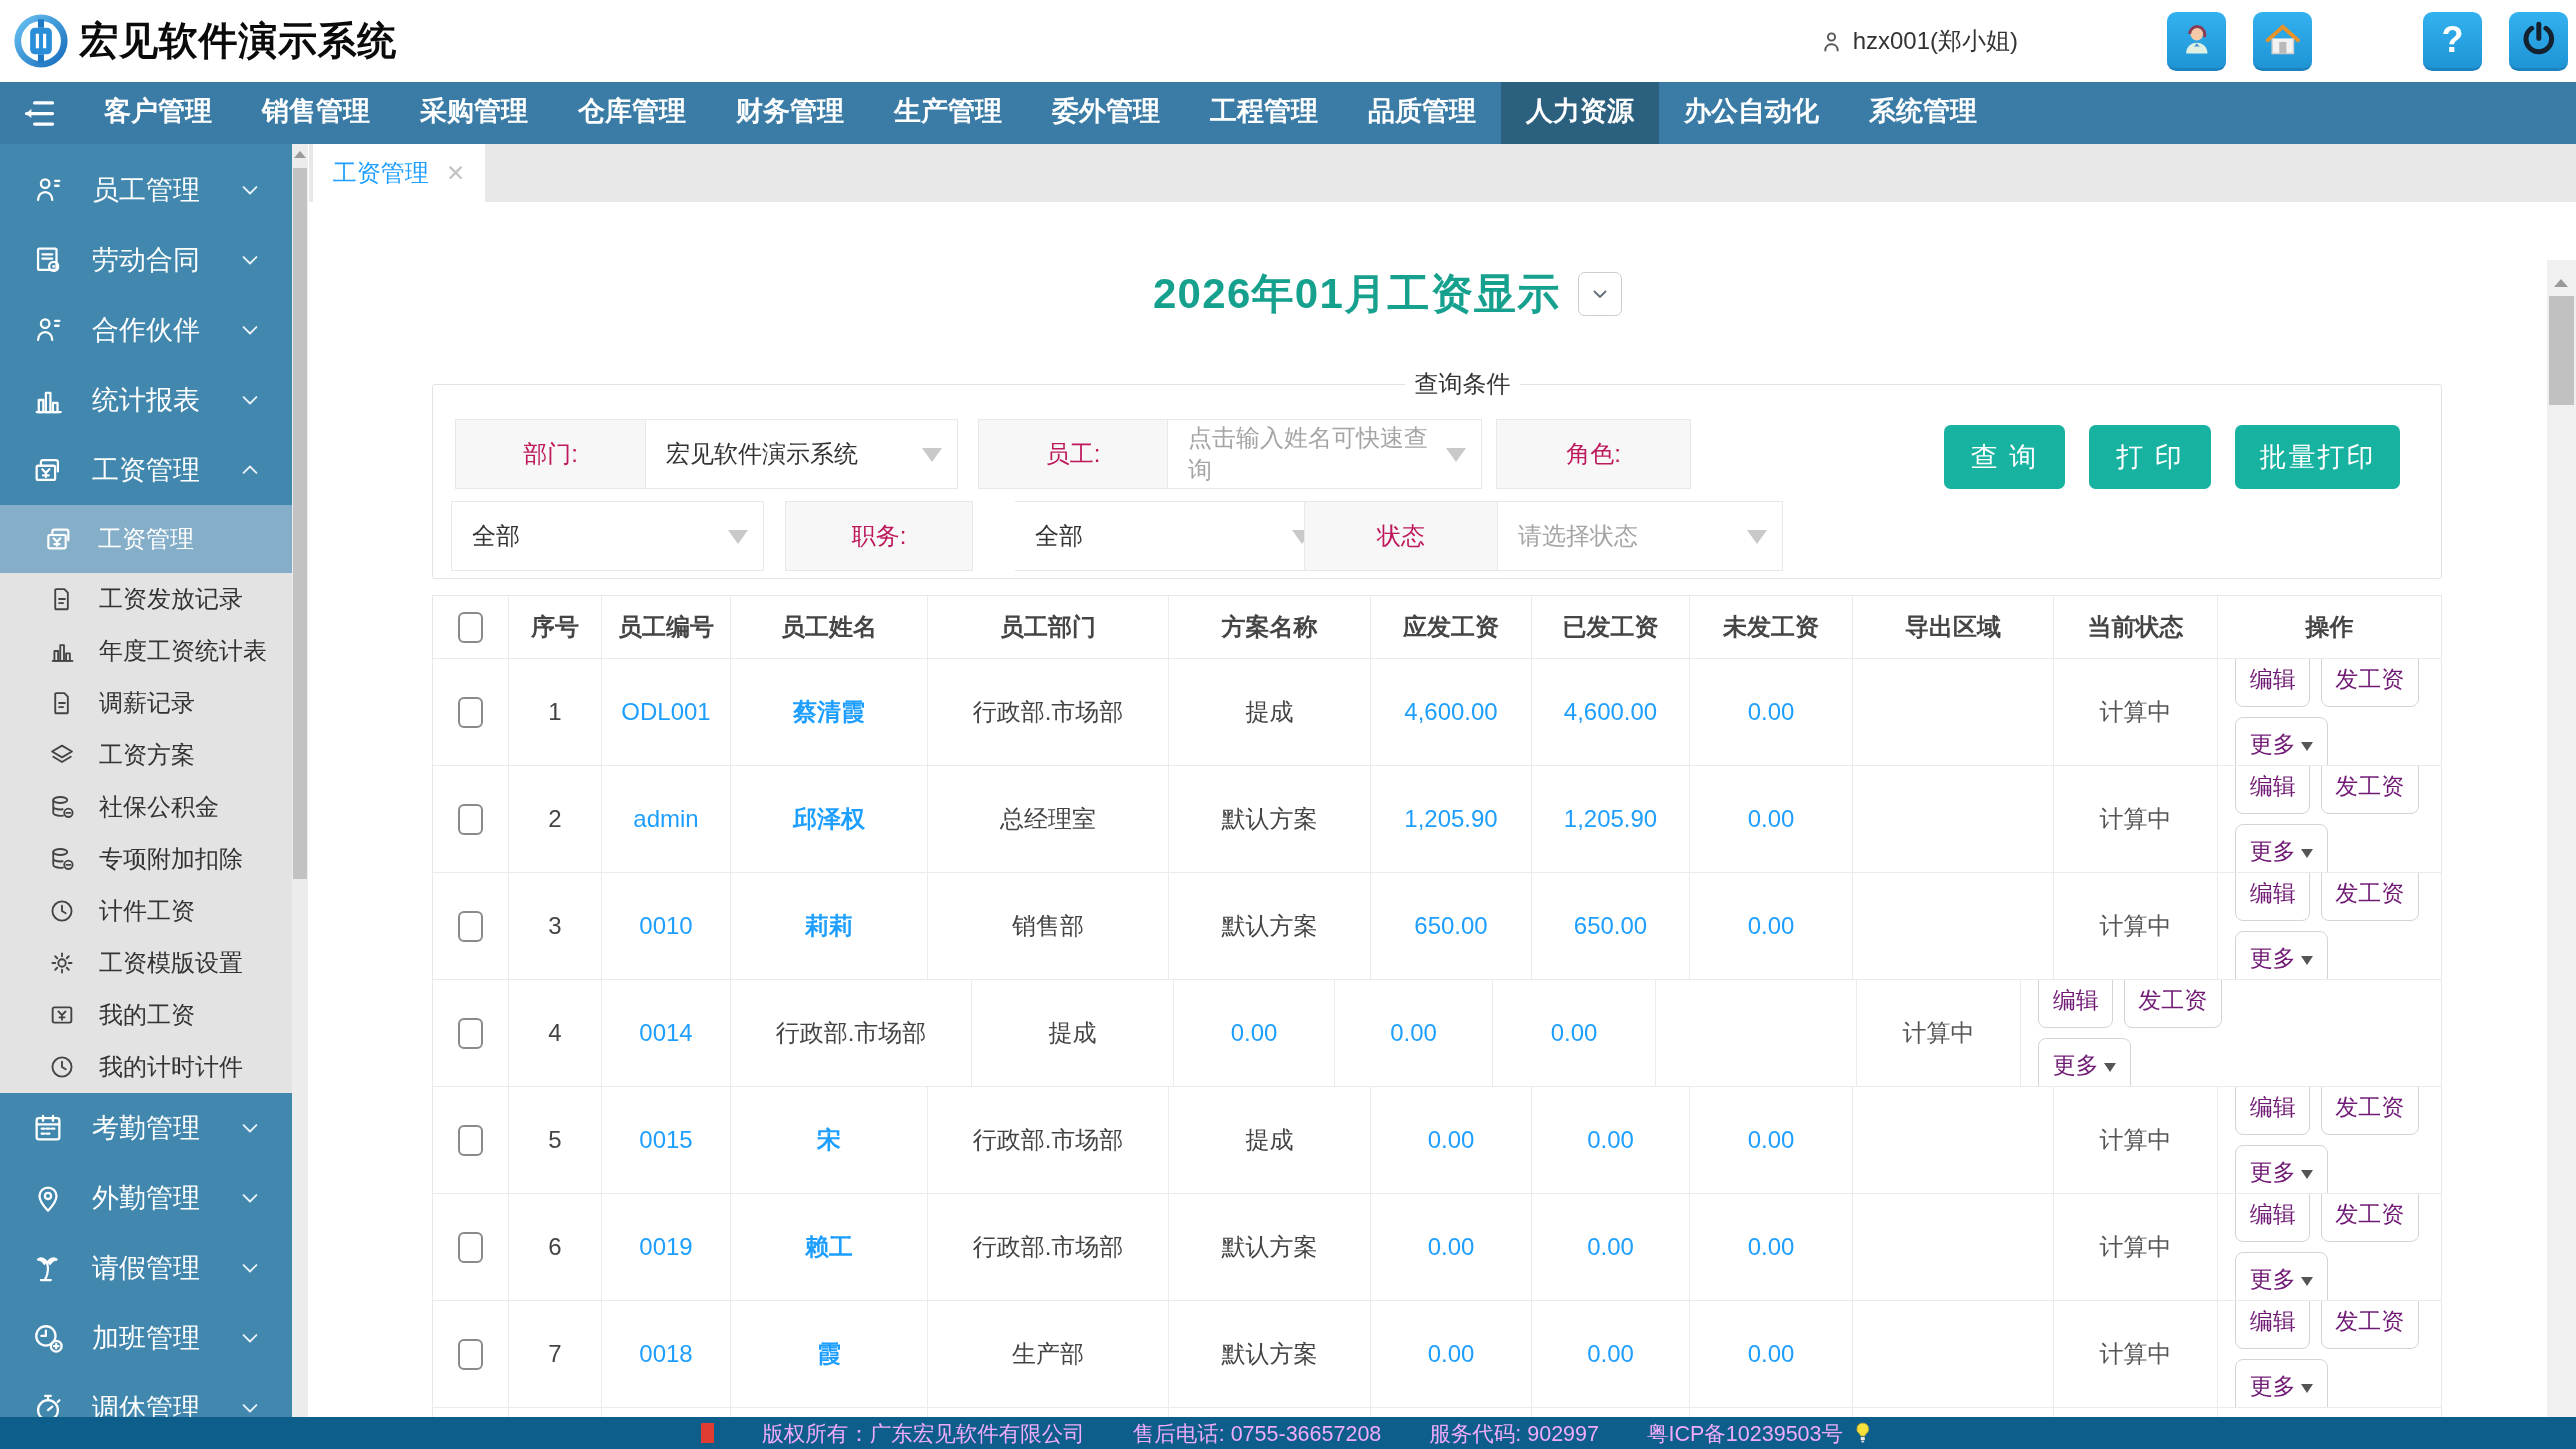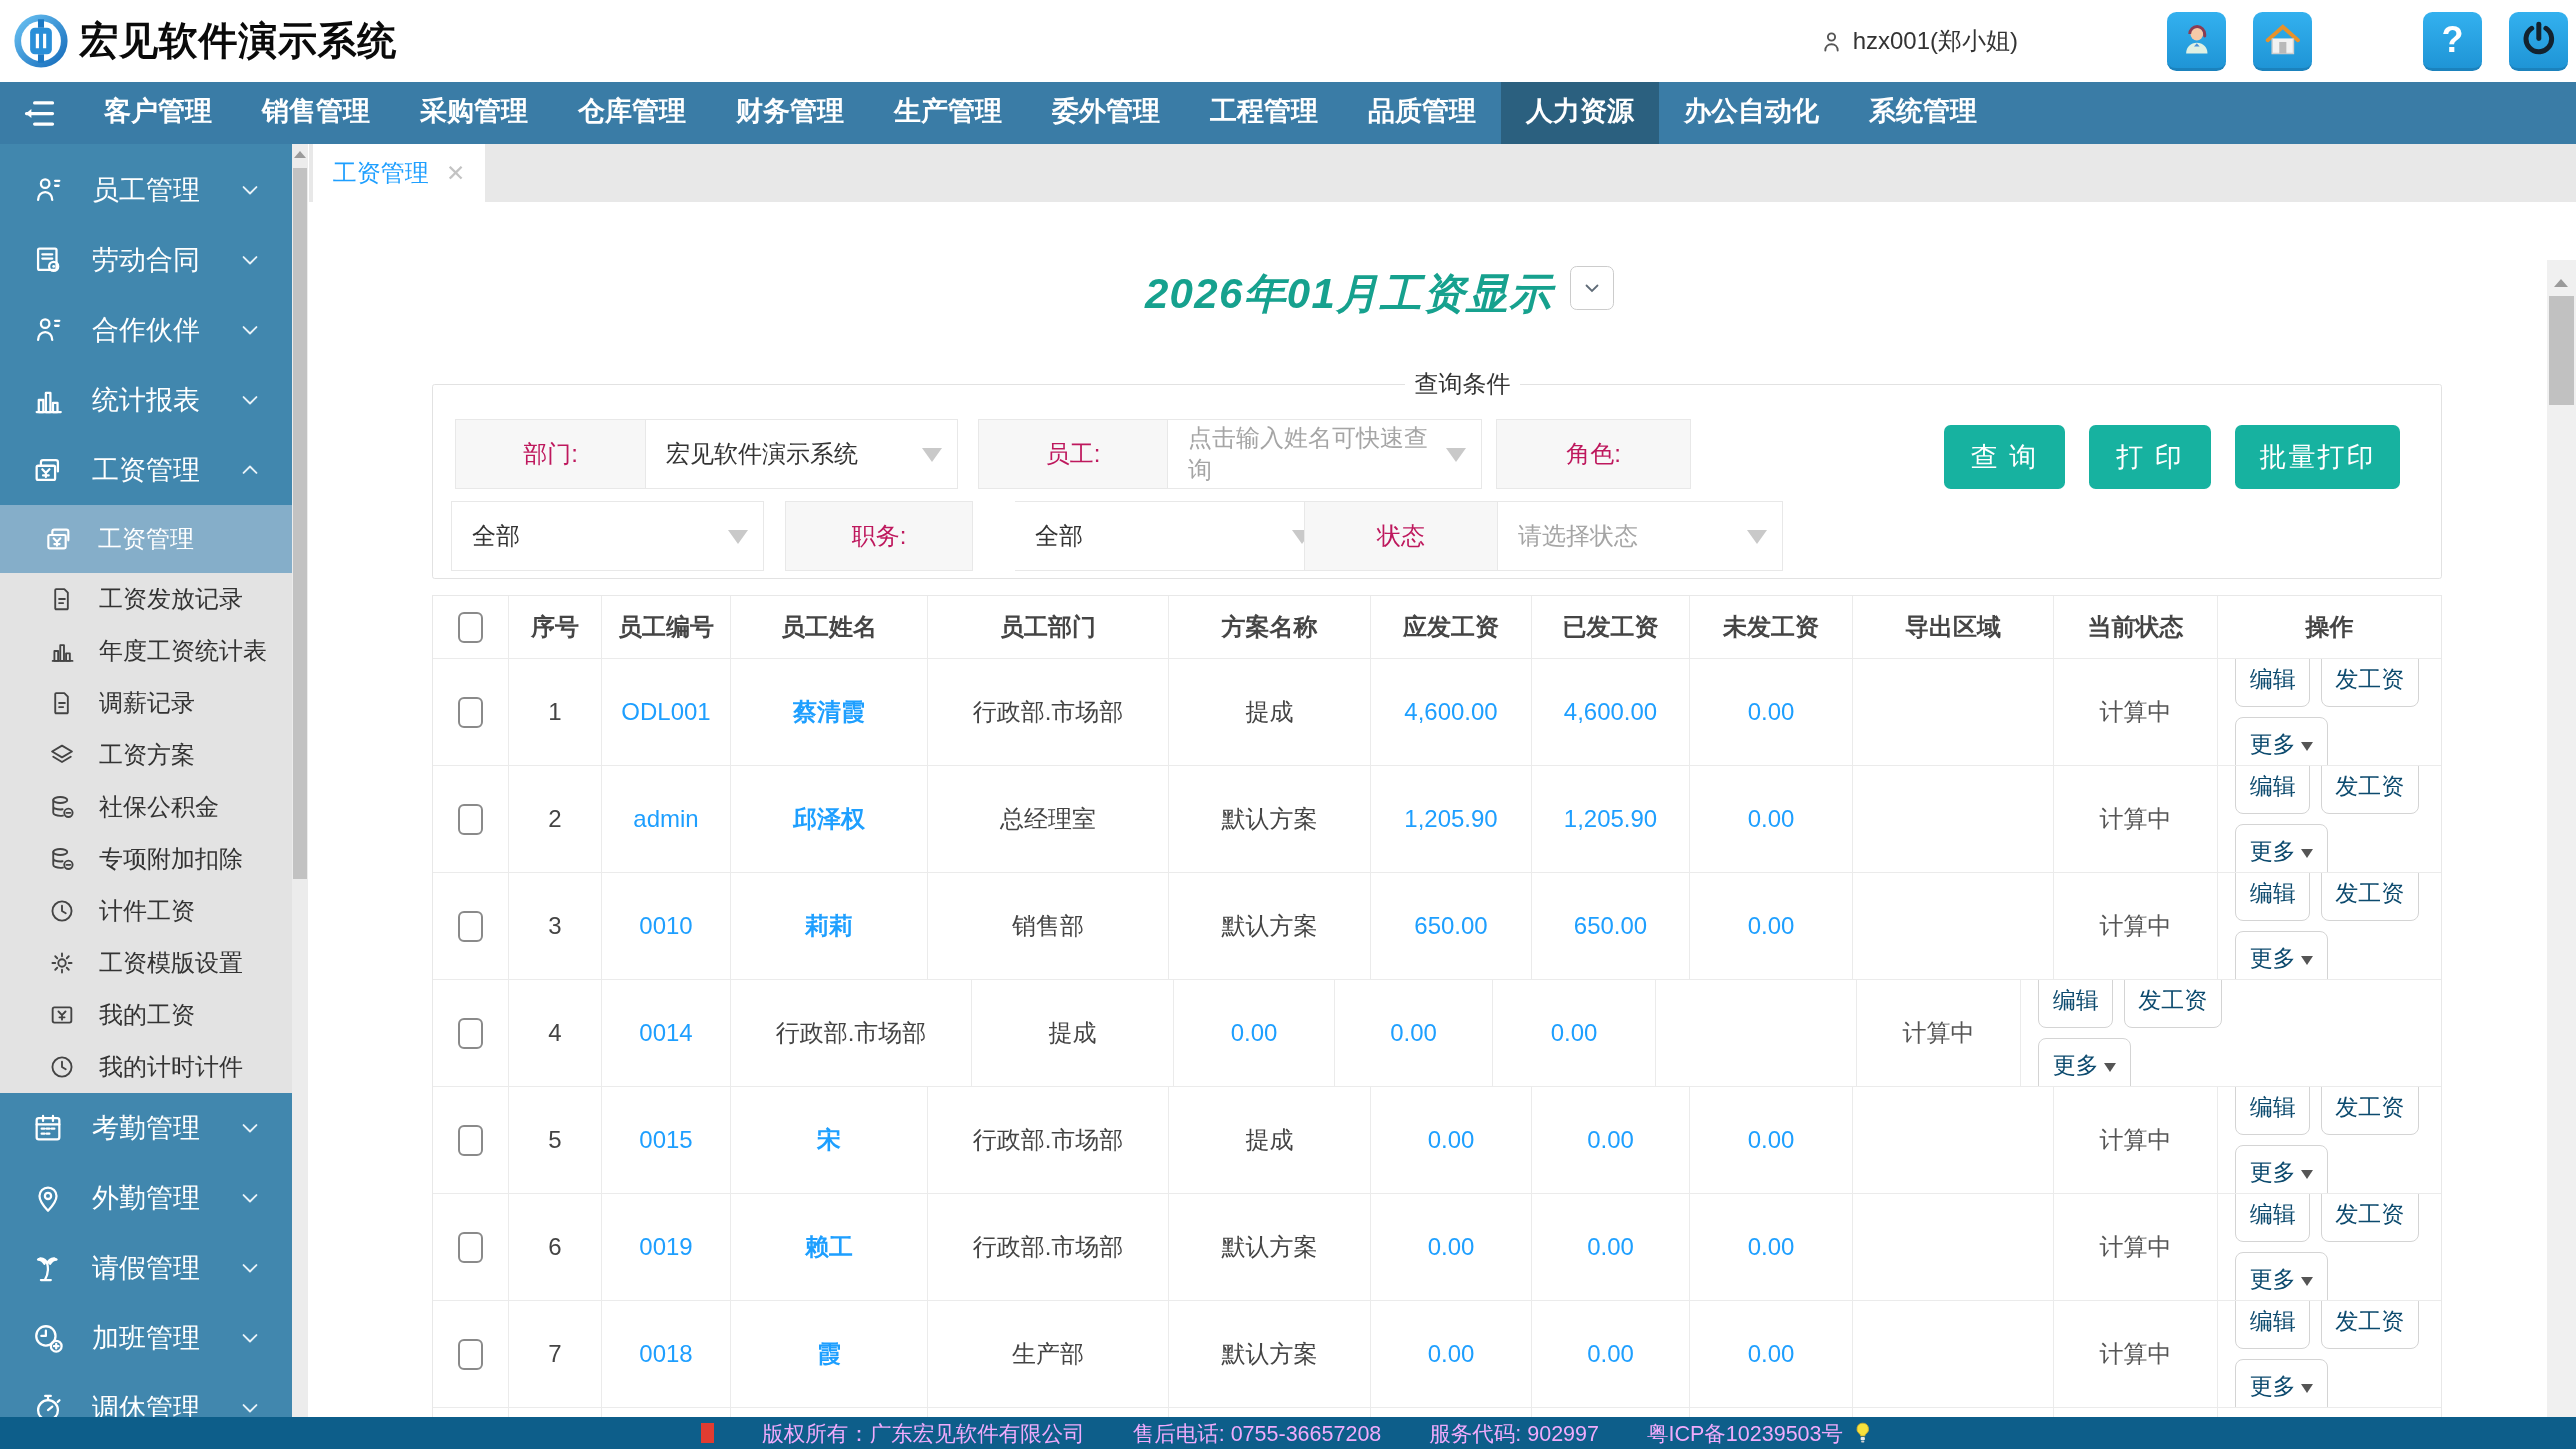--- a/index.html
+++ b/index.html
@@ -56,22 +56,22 @@
 
   
   .main { position:absolute; left:309px; top:144px; width:2267px; height:1273px; background:#fff; }
   .tabbar { position:relative; height:58px; background:#e8e8e8; }
   .tab { position:absolute; left:4px; top:0; width:172px; height:58px; background:#fff;
          display:flex; align-items:center; justify-content:center; gap:17.4px;
          font-size:24px; color:#1e9fff; cursor:pointer; }
   .tab-close { color:#c3c3c3; font-size:23px; }
   .content { position:absolute; left:0; top:58px; right:0; bottom:0; background:#fff; }
 
-  .title-row { position:absolute; left:4px; top:64px; width:2133px; display:flex;
-               justify-content:center; gap:17.4px;font-style:italic; }
+  .title-row { position:absolute; left:12px; top:64px; width:2133px; display:flex;
+               justify-content:center; align-items:center; gap:17.4px; }
   .page-title { font-size:42px; font-weight:600; color:#16a18e; letter-spacing:1.3px; }
   .title-dd { width:44px; height:44px; background:#fff; border:1.3px solid #ccc; border-radius:6.7px;
               display:flex; align-items:center; justify-content:center; cursor:pointer; color:#5f6b77; }
   .title-dd svg { width:24px; height:24px; }
 
   
   .filters { position:absolute; left:123px; top:166px; width:2010px; height:211px;
              border:1.3px solid #e2e2e2; border-radius:2.7px; }
   .filters legend { margin-left:25.5px; padding:0 9.4px; font-size:24px; color:#333;text-align:center; }
   .field { position:absolute; display:flex; height:70px; }
@@ -102,21 +102,21 @@
   .c3 { width:241px; } .c4 { width:202px; } .c5 { width:161px; } .c6 { width:158px; }
   .c7 { width:163px; } .c8 { width:201px; } .c9 { width:164px; } .c10 { width:223px; }
   .cbx { width:25.5px; height:31px; border:2px solid #8a8a8a; border-radius:6px; background:#fff; cursor:pointer; }
   .link { color:#1e9fff; cursor:pointer; }
   .name { font-weight:600; }
   .money { color:#1e9fff; }
   .status { color:#555; }
   .acts { justify-content:flex-start; padding:0 6.7px 0 17.4px; flex-wrap:wrap; align-content:center;
           column-gap:10.7px; row-gap:9.4px; display:flex; }
   .abtn { height:56px; padding:0 13.4px; background:#fff; border:1.3px solid #d4d4d4; border-radius:8px;
-          font-size:23px; color:#0c4a6e; display:flex; align-items:center; gap:5.4px; cursor:pointer;
+          font-size:23px; color:#701a75; display:flex; align-items:center; gap:5.4px; cursor:pointer;
           font-family:"Liberation Sans",sans-serif; }
   .dcaret { width:0; height:0; border-left:6.7px solid transparent; border-right:6.7px solid transparent;
             border-top:9.4px solid #555; margin-top:2.7px; }
 
   
   .right-scrollbar { position:absolute; right:0; top:58px; bottom:0; width:29.5px; background:#f0f0f0; }
   .right-scrollbar .sb-arrow { margin-top:19px; border-left-width:7.4px; border-right-width:7.4px; border-bottom-width:8.7px; }
   .right-scrollbar .thumb { position:absolute; left:2px; top:36px; width:25.5px; height:109px; background:#c1c1c1; }
 
   

